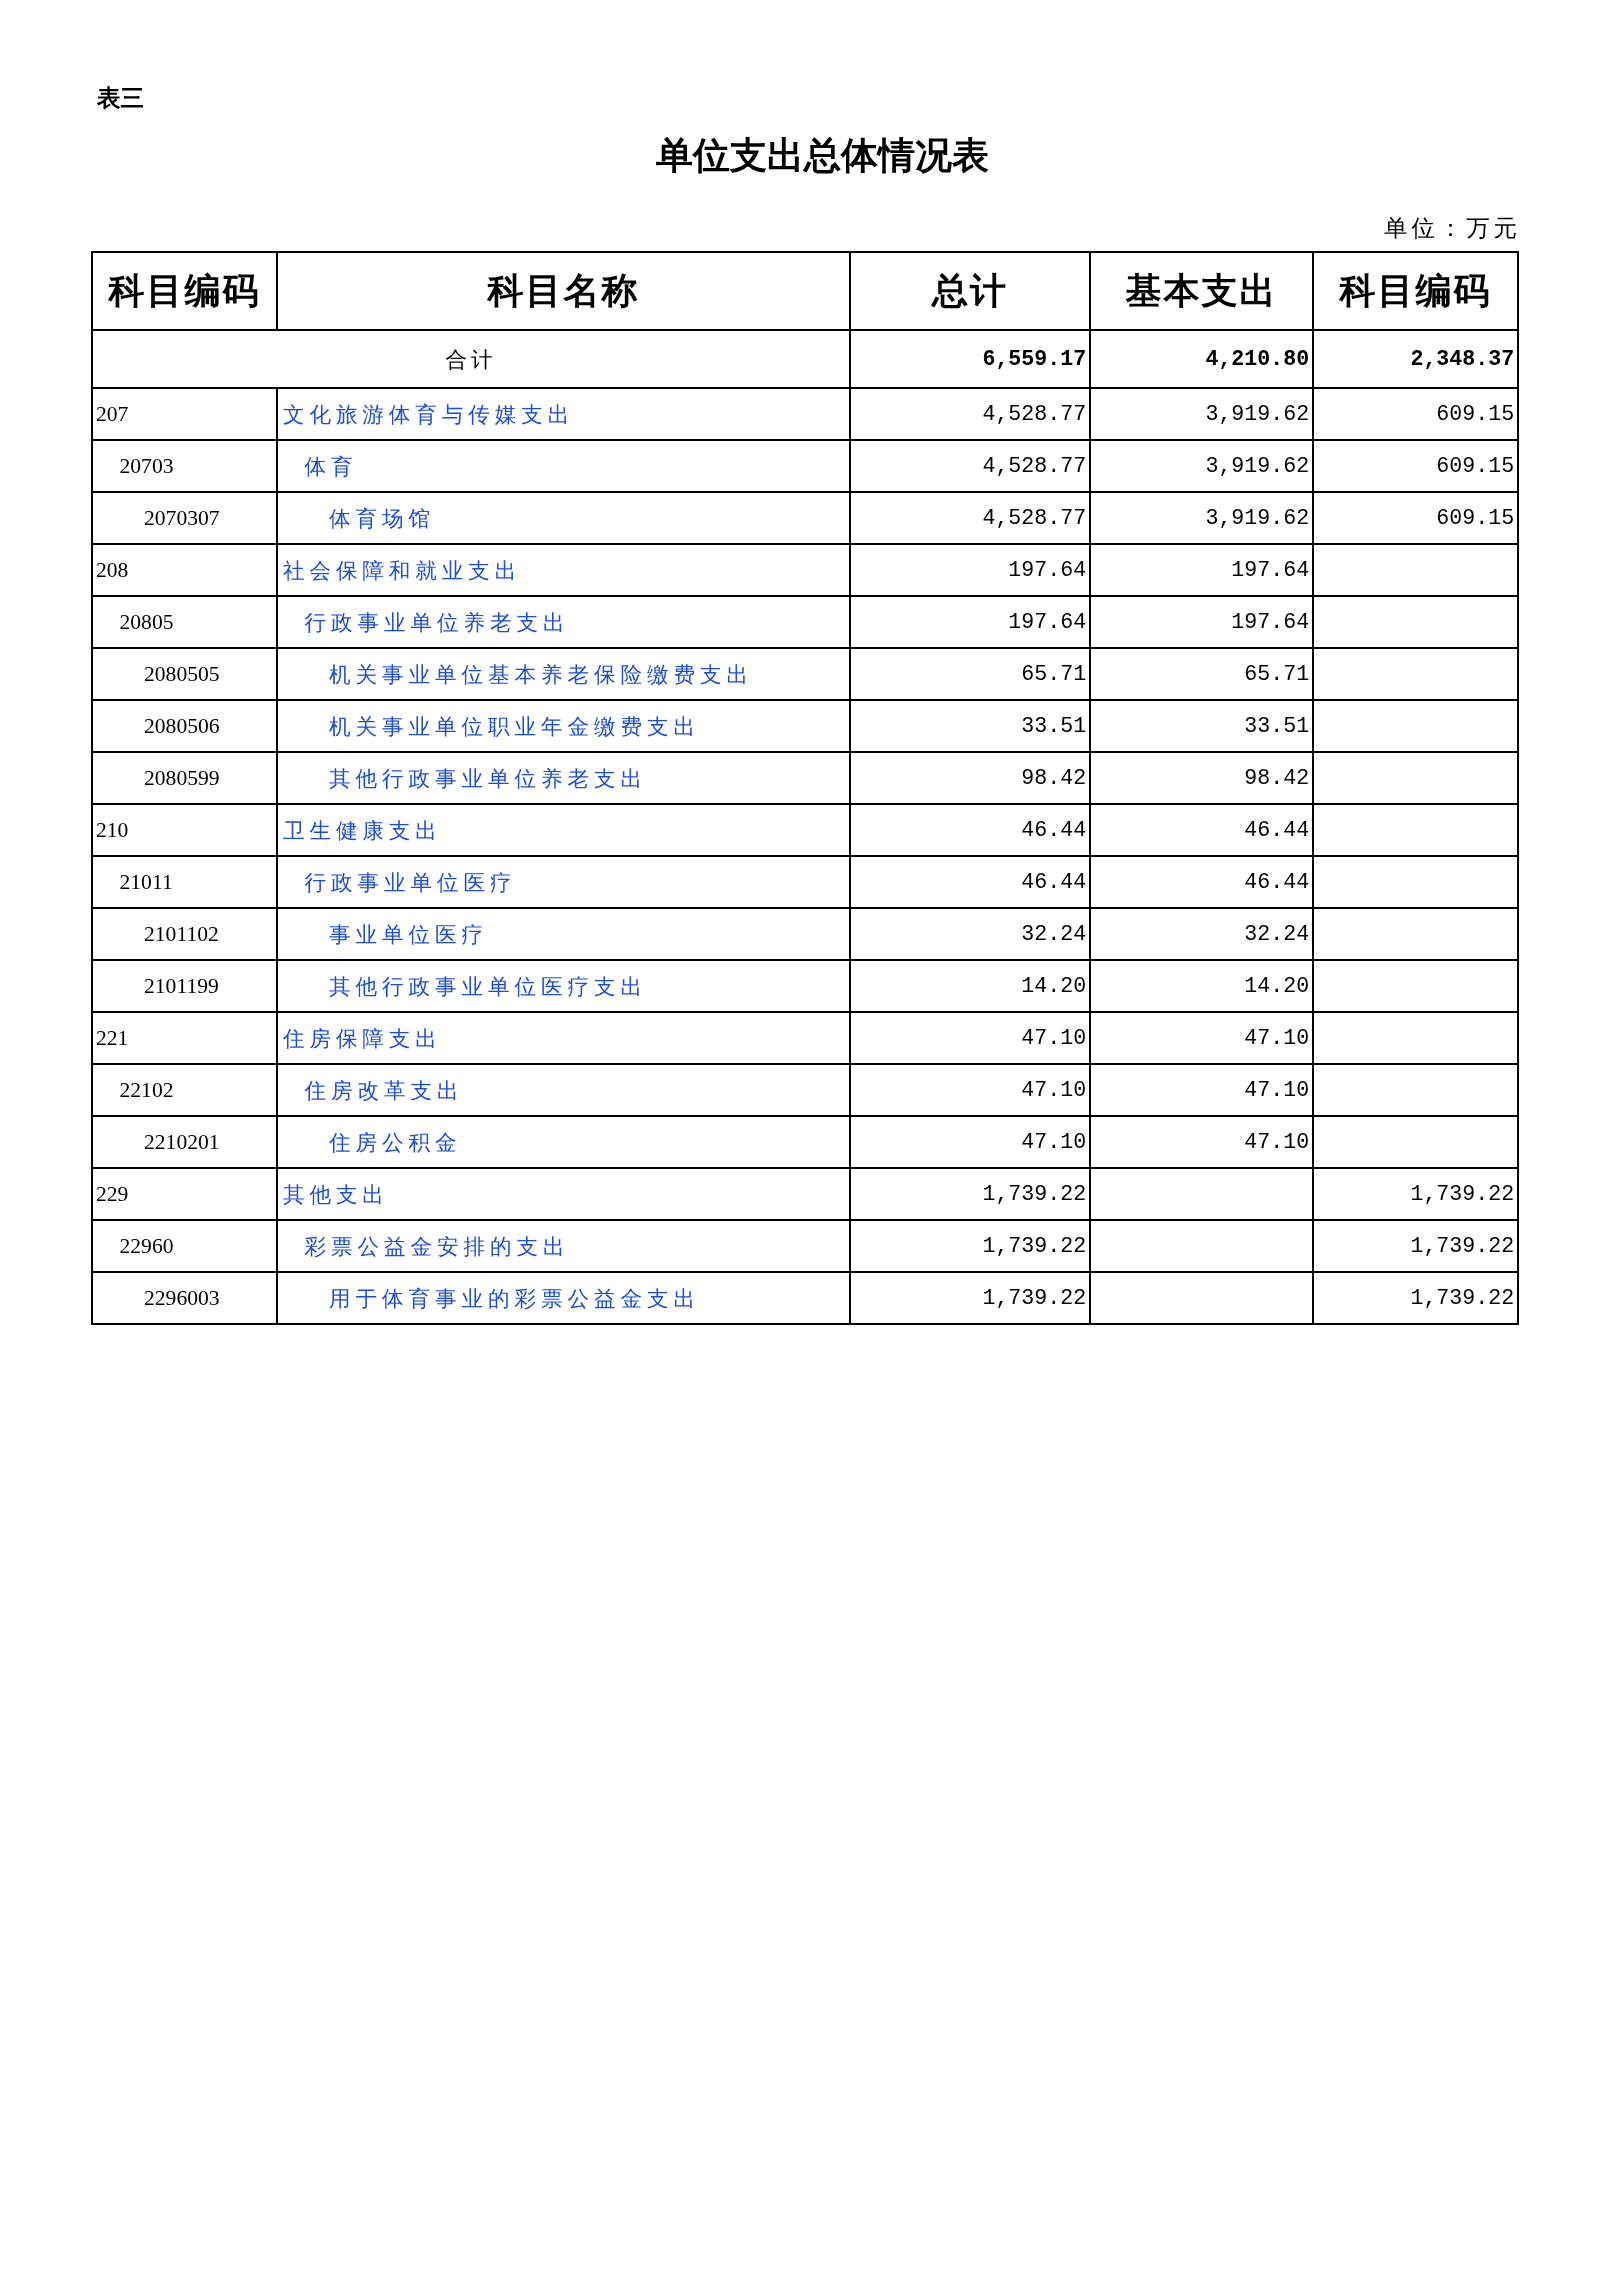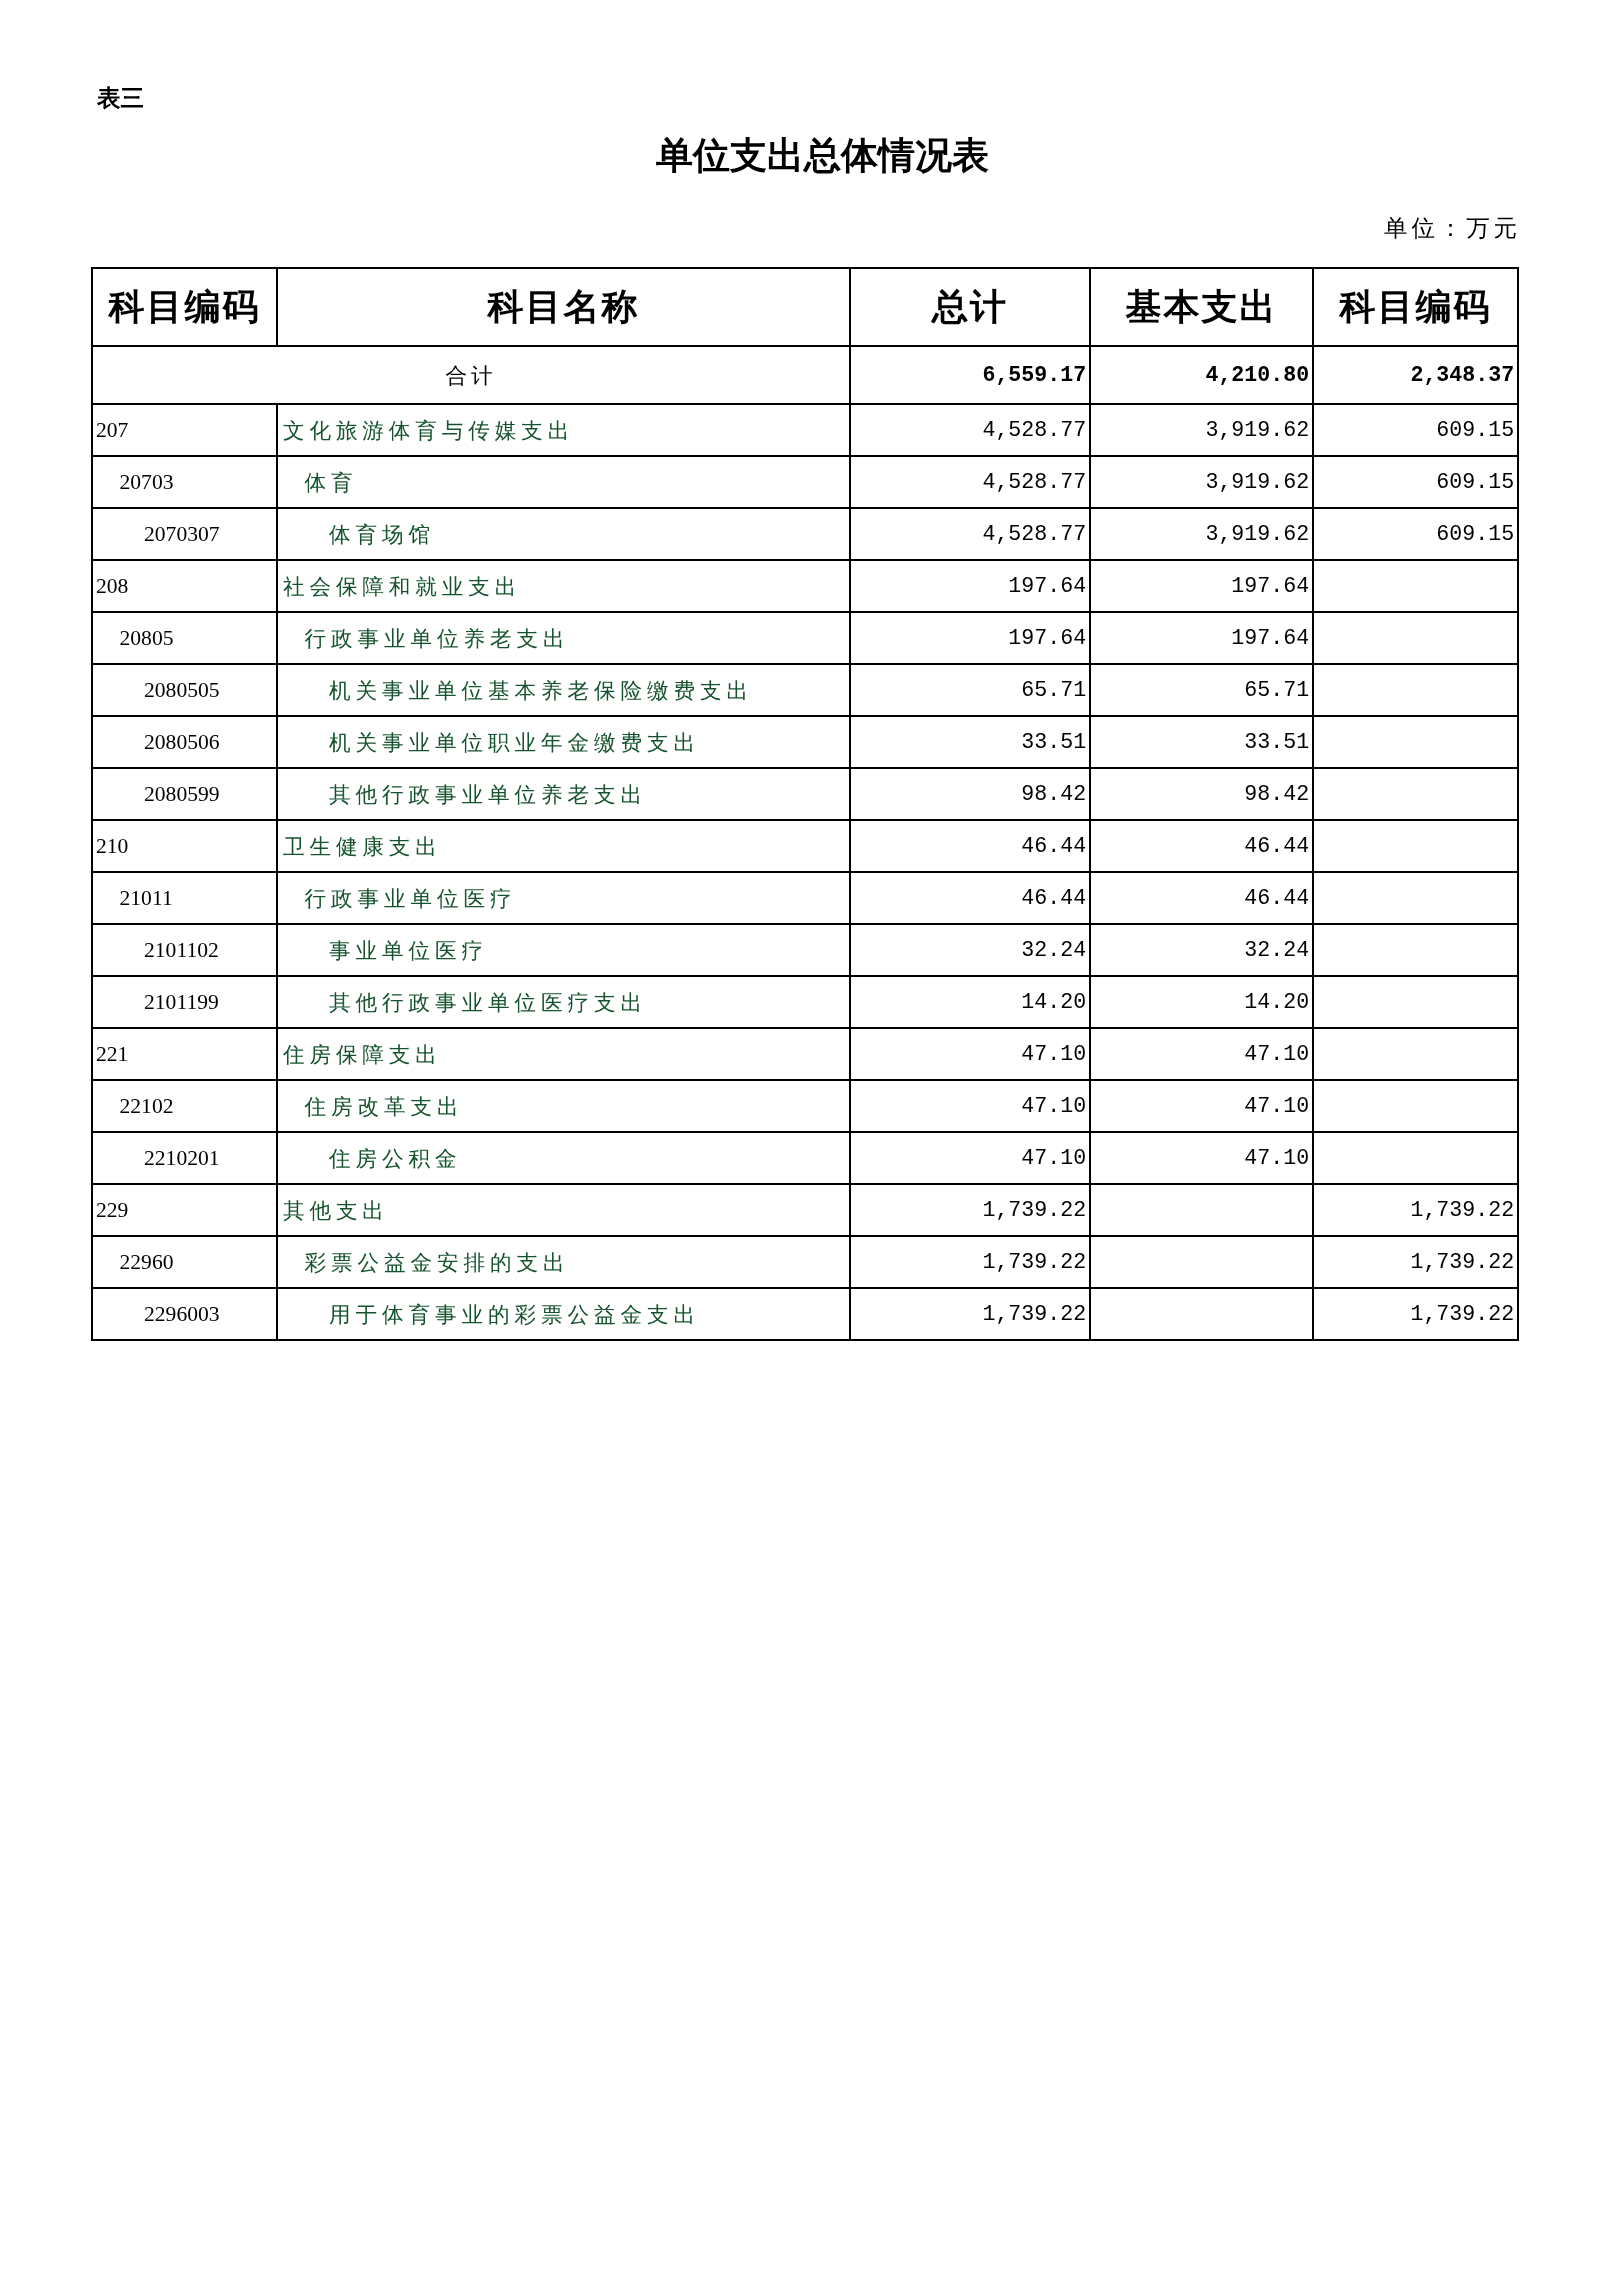--- a/index.html
+++ b/index.html
@@ -1,27 +1,27 @@
 <!DOCTYPE html>
 <html><head>
 <meta charset="utf-8">
 <style>
   html,body{margin:0;padding:0;background:#fff;}
   body{width:1621px;height:2293px;position:relative;color:#000;font-family:"DejaVu Serif","Liberation Serif",serif;}
   .label-top{position:absolute;left:97px;top:82px;font-family:"DejaVu Sans","Liberation Sans",sans-serif;font-weight:bold;font-size:23.5px;}
   .title{position:absolute;left:12px;width:1621px;top:131px;text-align:center;font-family:"DejaVu Serif","Liberation Serif",serif;font-weight:bold;font-size:37px;letter-spacing:0;padding-left:0;}
   .title span{display:inline-block;transform:translateX(0px);}
   .unit{position:absolute;right:100px;top:212px;font-size:23.5px;letter-spacing:3.9px;}
-  table{position:absolute;left:91px;top:267px;border-collapse:collapse;table-layout:fixed;width:1427px;}
+  table{position:absolute;left:91px;top:251px;border-collapse:collapse;table-layout:fixed;width:1427px;}
   td,th{border:2.9px solid #000;padding:0;overflow:hidden;white-space:nowrap;}
   th{height:76px;font-family:"DejaVu Sans","Liberation Sans",sans-serif;font-weight:bold;font-size:36px;text-align:center;letter-spacing:2px;}
   tr.total td{height:56px;font-size:21.6px;}
   tr.row td{height:50px;font-size:21.6px;}
   .code{font-family:"Liberation Serif","DejaVu Serif",serif;font-size:22.5px;padding-left:2px;}
-  .name{font-family:"DejaVu Sans","Liberation Sans",sans-serif;font-size:21.6px;letter-spacing:4.9px;padding-left:4.9px;color:#14532d;}
+  .name{font-family:"DejaVu Sans","Liberation Sans",sans-serif;font-size:21.6px;letter-spacing:4.9px;padding-left:4.9px;color:#1d4ed8;}
   .num{font-family:Liberation Mono, monospace;font-size:23.5px;text-align:right;padding-right:2.9px;}
   .total .num{font-weight:bold;}
   .total .sum-label{text-align:center;font-family:"DejaVu Sans","Liberation Sans",sans-serif;font-size:21.6px;letter-spacing:3.9px;margin-left:35px;}
   .l1{padding-left:2.9px;}
   .l2{padding-left:26.5px;}
   .l3{padding-left:51px;}
   .n2{padding-left:26.5px;}
   .n3{padding-left:51px;}
 </style>
 </head>

